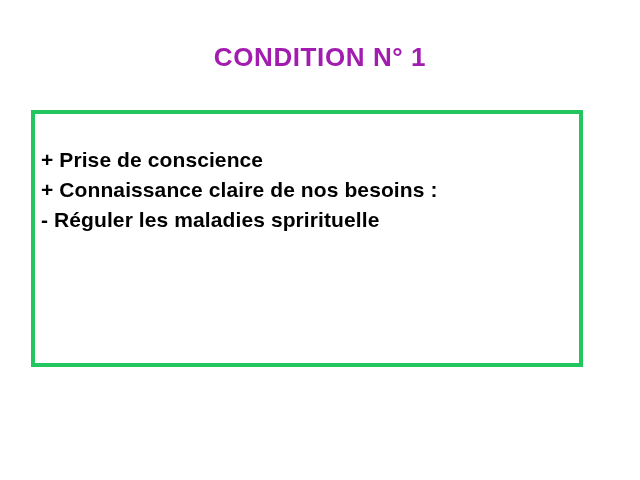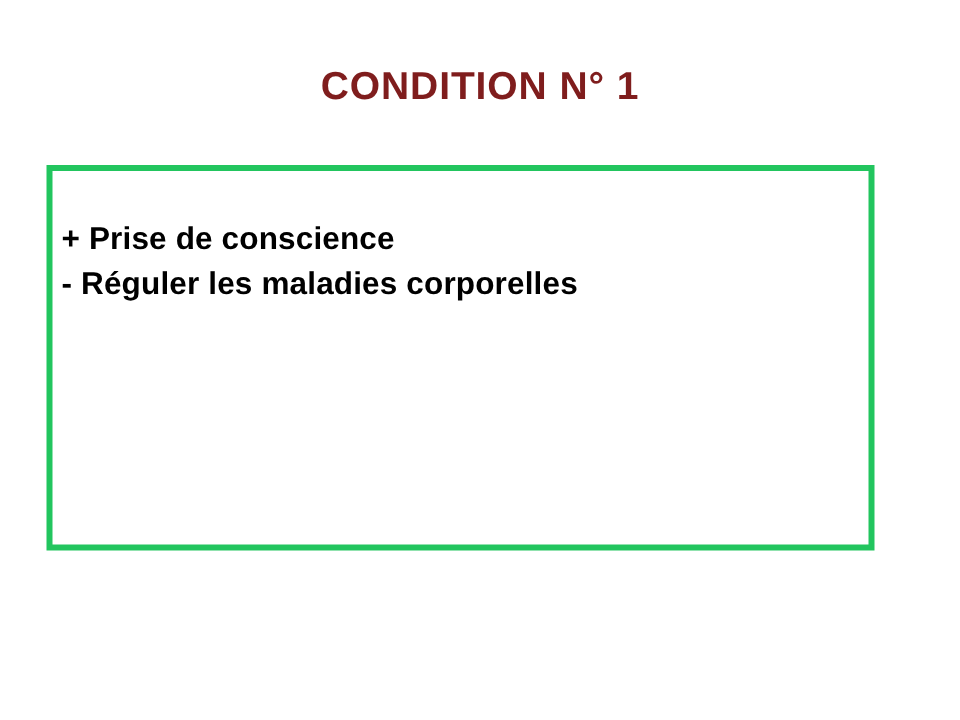--- a/index.html
+++ b/index.html
@@ -23,21 +23,21 @@
     height: 480px;
     background: #ffffff;
   }
 
   #slide-title {
     position: absolute;
     left: 0;
     top: 42px;
     width: 640px;
     text-align: center;
-    color: #7f1d1d;
+    color: #a21caf;
     font-size: 26px;
     font-weight: bold;
     letter-spacing: 0.6px;
     line-height: 30px;
     white-space: pre;
   }
 
   #content-box {
     position: absolute;
     left: 31px;
@@ -74,17 +74,18 @@
 </head>
 <body>
 
 <div id="slide">
 
   <div id="slide-title">CONDITION N° 1</div>
 
   <div id="content-box">
     <div id="bullet-list">
       <p class="bullet-line">+ Prise de conscience</p>
-      <p class="bullet-line">- Réguler les maladies corporelles</p>
+      <p class="bullet-line">+ Connaissance claire de nos besoins :</p>
+      <p class="bullet-line">- Réguler les maladies sprirituelle</p>
     </div>
   </div>
 
 </div>
 
 </body></html>

